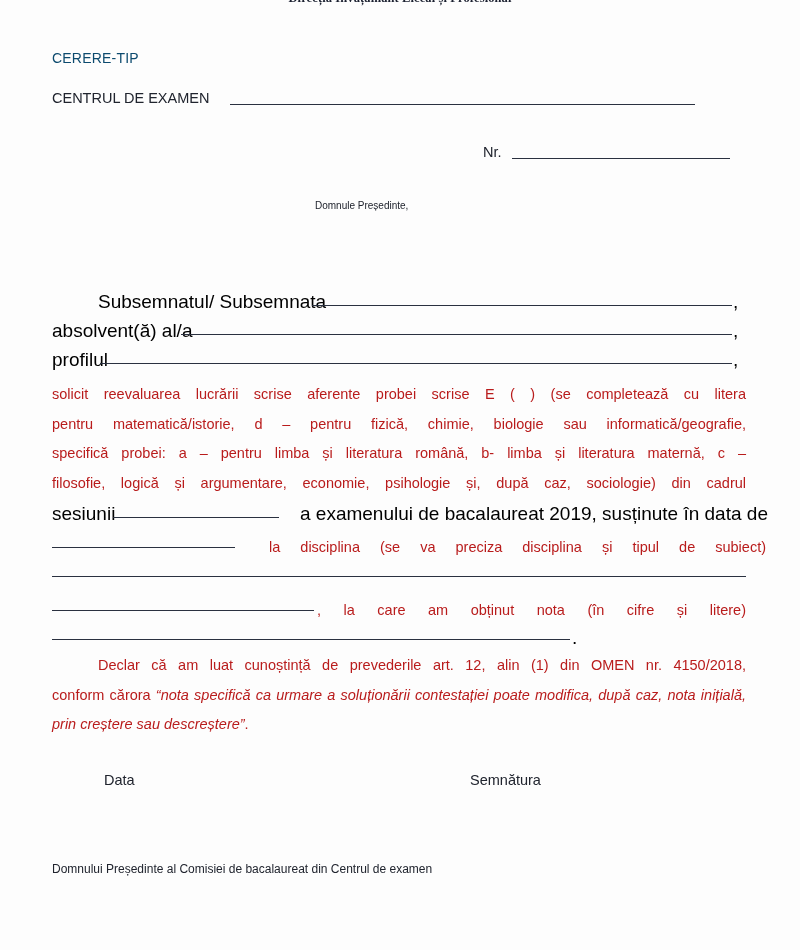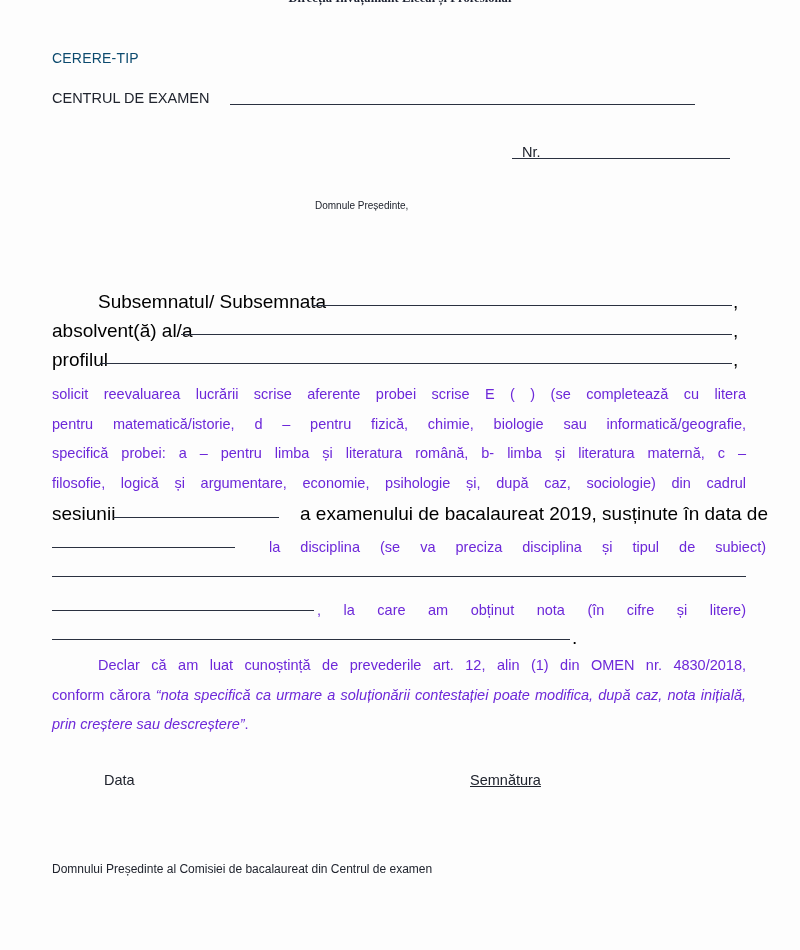--- a/index.html
+++ b/index.html
@@ -68,21 +68,20 @@
     left: 52px;
     top: 90px;
     font-size: 14.5px;
   }
 
   .nr-label {
     position: absolute;
     left: 483px;
     top: 144px;
     font-size: 14.5px;
-    margin-left: 39px;
   }
 
   .domnule {
     position: absolute;
     left: 315px;
     top: 200px;
     font-size: 10px;
   }
 
   
@@ -102,33 +101,33 @@
   }
   .indent { display: inline-block; width: 46px; }
 
   .para {
     position: absolute;
     left: 52px;
     width: 694px;
     font-size: 14.5px;
     line-height: 29.6px;
     text-align: justify;
-    color: #6d28d9;
+    color: #b91c1c;
   }
   .para .ital { font-style: italic; }
 
   .sig-row {
     position: absolute;
     top: 772px;
     left: 0;
     width: 800px;
     font-size: 14.5px;
   }
   .sig-data { position: absolute; left: 104px; }
-  .sig-sem  { position: absolute; left: 470px; text-decoration: underline; }
+  .sig-sem  { position: absolute; left: 470px; }
 
   .footer-line {
     position: absolute;
     left: 52px;
     top: 862px;
     font-size: 12px;
   }
 
   
   .stretch::after {
@@ -190,21 +189,21 @@
   <div class="rule" style="left:52px; top:610px; width:262px;"></div>
   <div class="para" style="left:317px; top:596px; width:429px;">
     <div class="line-row justify stretch">, la care am obținut nota (în cifre și litere)</div>
   </div>
 
   <div class="rule" style="left:52px; top:639px; width:518px;"></div>
   <div class="tx" style="left:572px; top:628px;">.</div>
 
   <div class="para" style="top:651px;">
     <div class="line-row justify stretch">
-      <span class="indent"></span><span>Declar că am luat cunoștință de prevederile art. 12, alin (1) din OMEN nr. 4830/2018,</span>
+      <span class="indent"></span><span>Declar că am luat cunoștință de prevederile art. 12, alin (1) din OMEN nr. 4150/2018,</span>
     </div>
     <div style="text-align:justify;">
       <span>conform cărora</span><span>&nbsp;</span><span class="ital">“nota specifică ca urmare a soluționării contestației poate modifica, după caz, nota inițială, prin creștere sau descreștere”</span><span>.</span>
     </div>
   </div>
 
   <div class="sig-row">
     <span class="sig-data">Data</span>
     <span class="sig-sem">Semnătura</span>
   </div>

